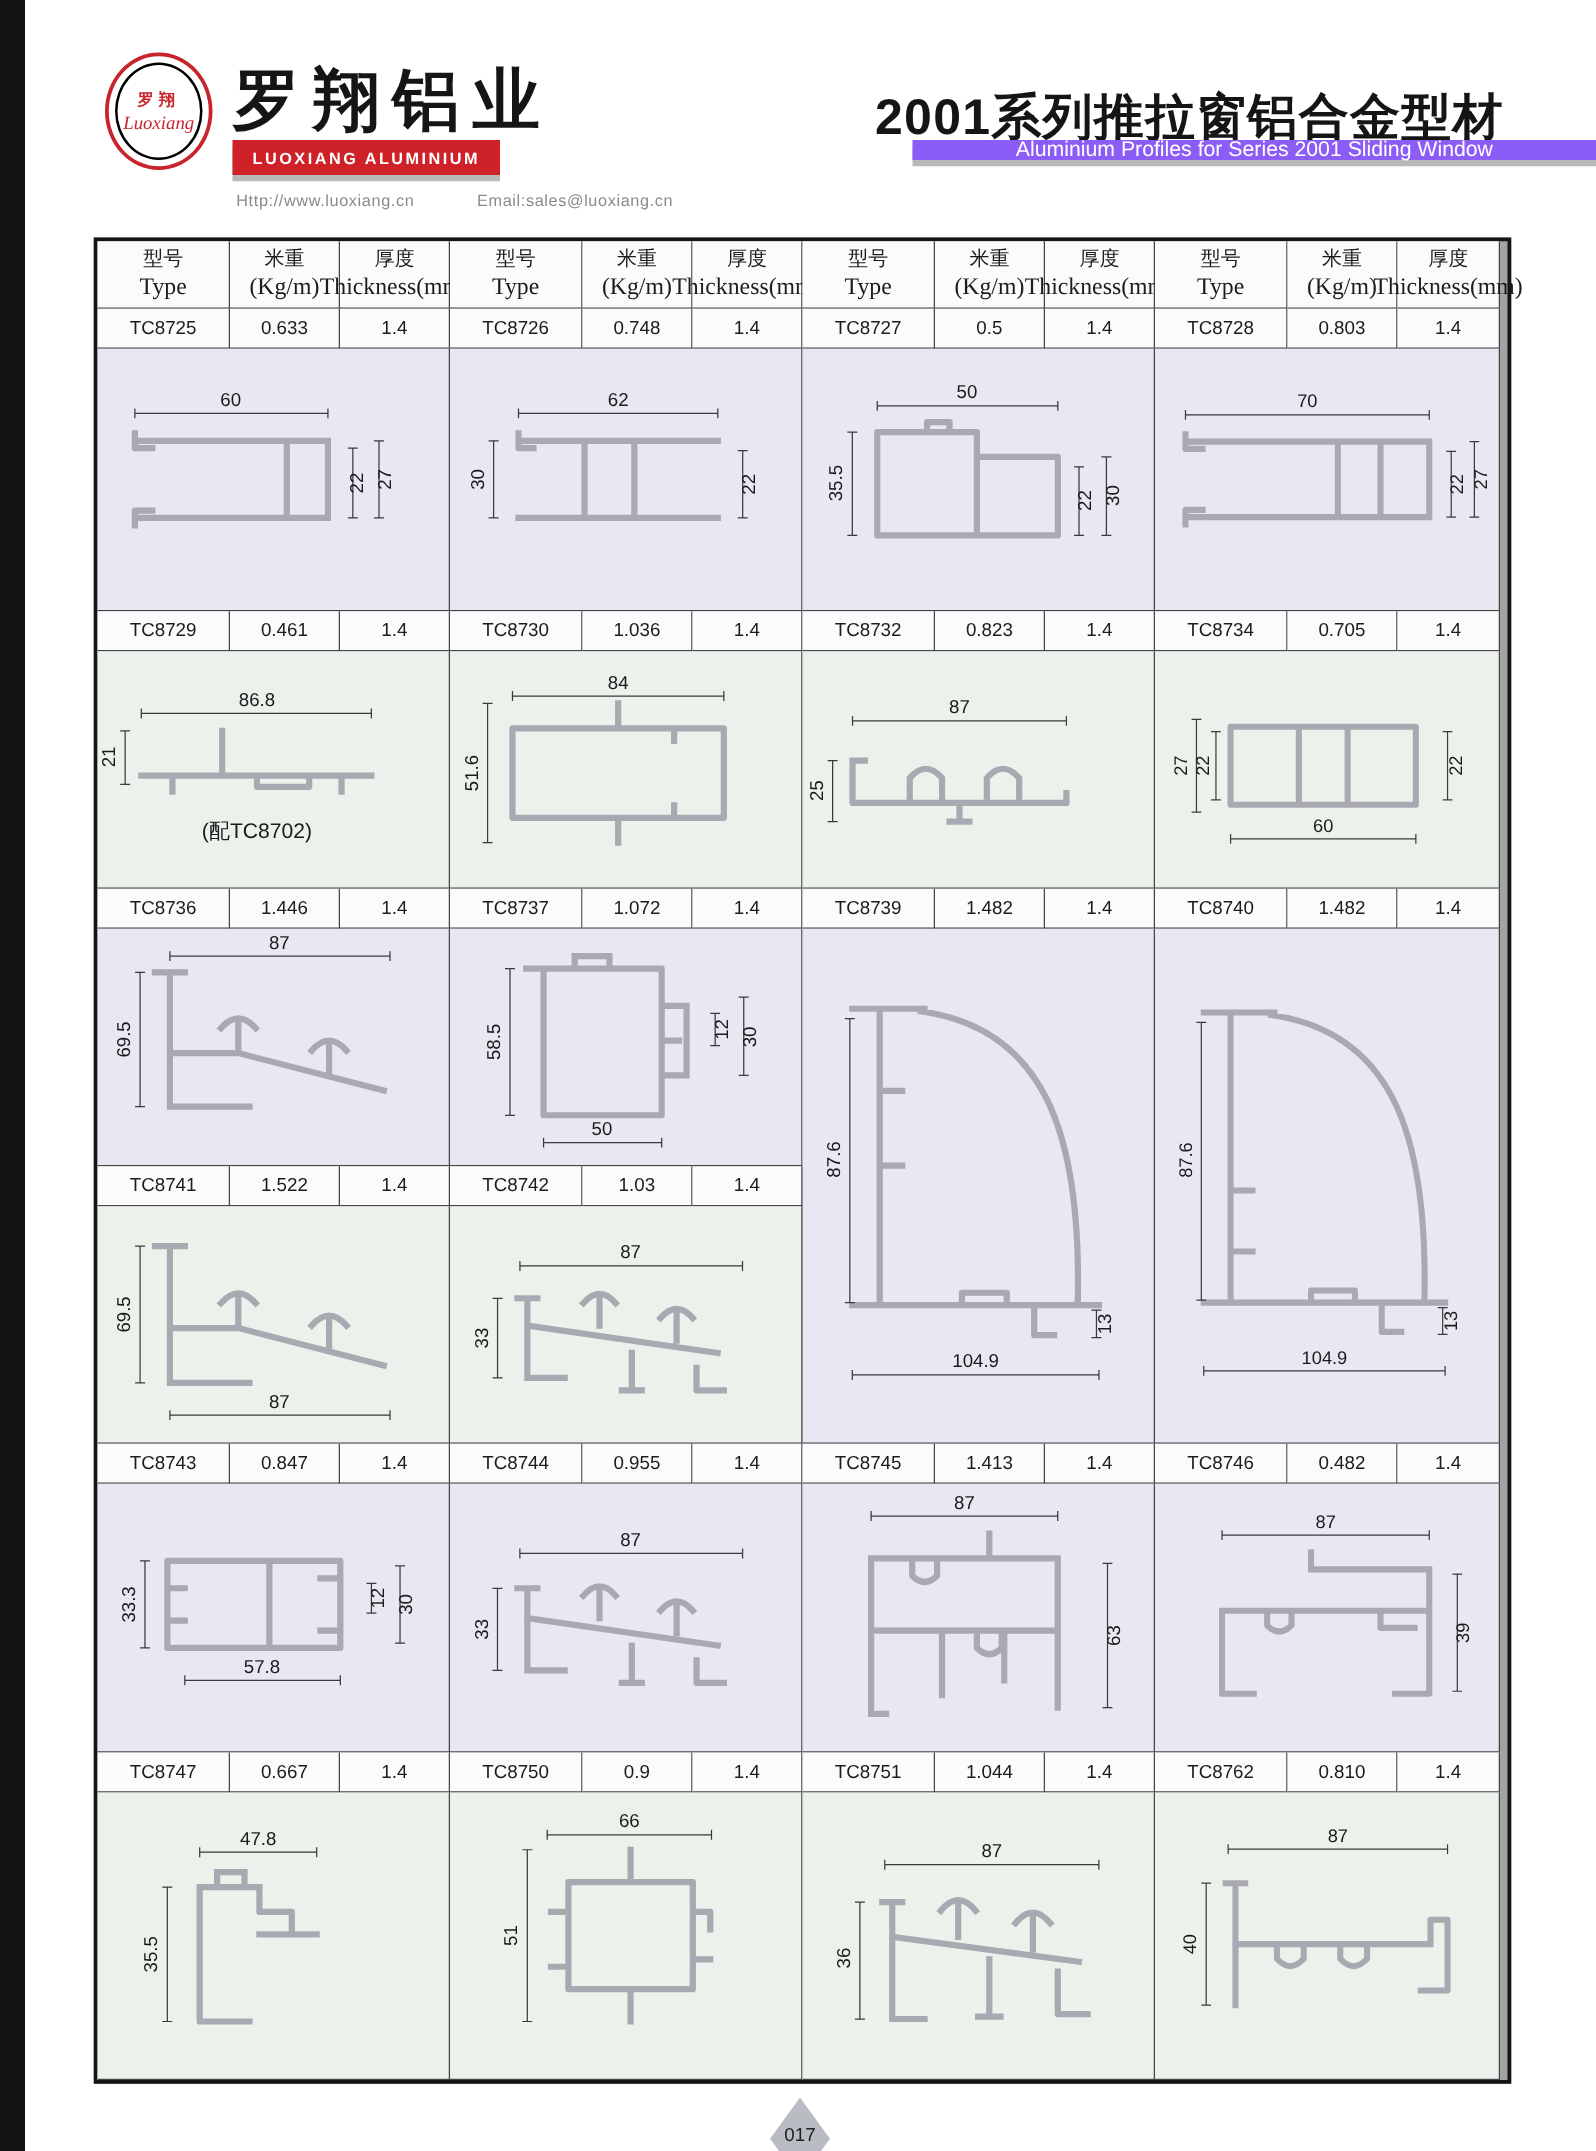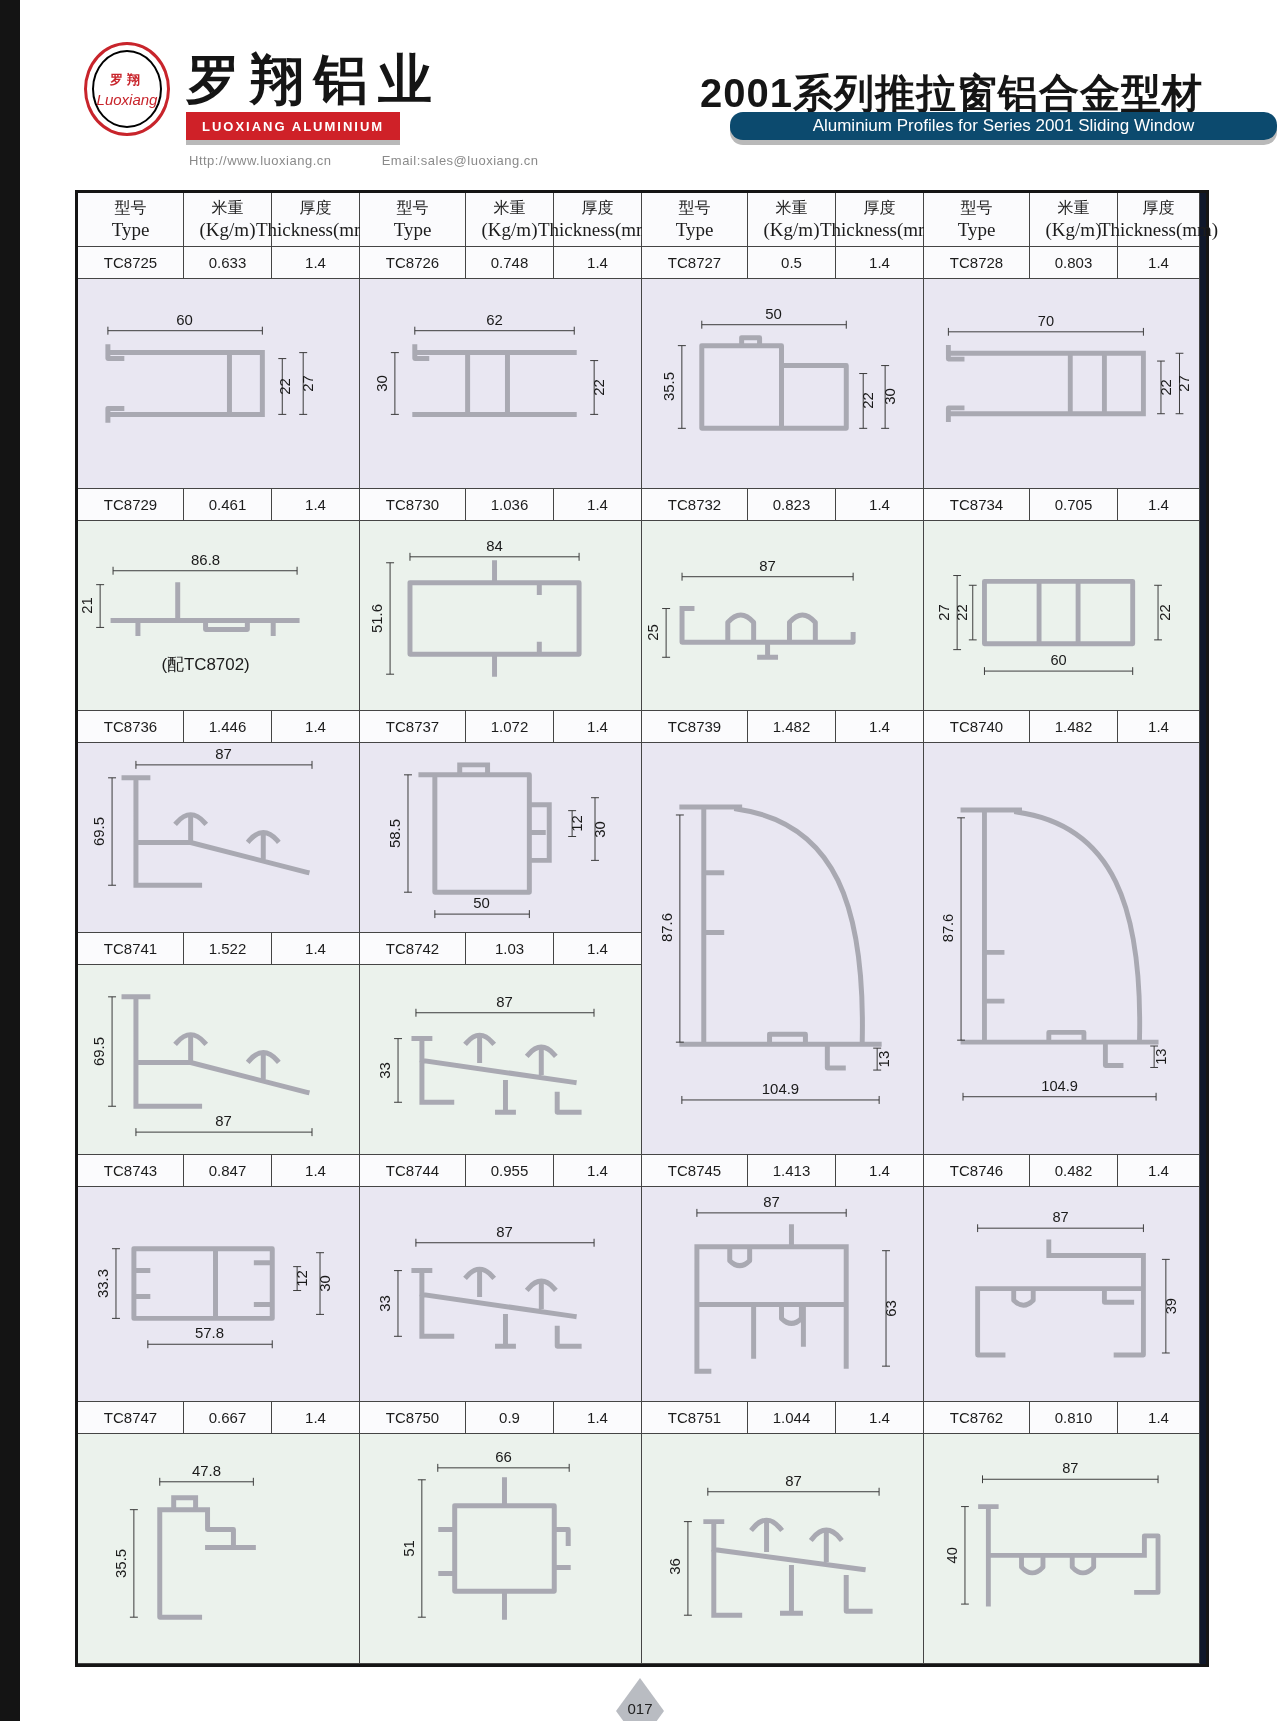--- a/index.html
+++ b/index.html
@@ -5,33 +5,33 @@
   html,body{margin:0;padding:0;}
   body{width:1277px;height:1721px;position:relative;background:#ffffff;overflow:hidden;
        font-family:"Liberation Sans", sans-serif;color:#1c1c1c;}
   .leftbar{position:absolute;left:0;top:0;width:20px;height:1721px;background:#141414;}
   
   .logo{position:absolute;left:84px;top:42px;width:86px;height:94px;border:3px solid #c8242b;
         border-radius:50%;box-sizing:border-box;display:flex;align-items:center;justify-content:center;}
   .logo-inner{width:70px;height:78px;border:2px solid #000000;border-radius:50%;box-sizing:border-box;
         display:flex;flex-direction:column;align-items:center;justify-content:center;}
   .logo-zh{color:#c8242b;font-size:13px;font-weight:bold;letter-spacing:4px;}
-  .logo-en{color:#c8242b;font-size:15px;font-style:italic;font-family:Liberation Sans, sans-serif;margin-top:2px;}
+  .logo-en{color:#c8242b;font-size:15px;font-style:italic;font-family:Liberation Serif, serif;margin-top:2px;}
   .company-zh{position:absolute;left:186px;top:44px;font-size:54px;font-weight:900;letter-spacing:10px;color:#151515;}
   .brandbar{position:absolute;left:186px;top:112px;height:28px;background:#cf2128;color:#fff;
         display:flex;align-items:center;padding:0 16px;font-weight:bold;font-size:13px;letter-spacing:2px;
         box-shadow:0 5px 0 #b9b9b9;}
   .links{position:absolute;left:189px;top:153px;font-size:13px;color:#8a8a8a;letter-spacing:.5px;}
   .links span{margin-right:46px;margin-top:40px;}
   .series-zh{position:absolute;right:74px;top:66px;font-size:40px;font-weight:bold;color:#151515;letter-spacing:1px;}
-  .series-bar{position:absolute;left:730px;right:0;top:112px;height:28px;background:#0c4a6e;color:#fff;
-        display:flex;align-items:center;justify-content:center;font-size:17px;box-shadow:0 5px 0 #b9b9b9;border-radius:13px;}
+  .series-bar{position:absolute;left:730px;right:0;top:112px;height:16px;background:#8b5cf6;color:#fff;
+        display:flex;align-items:center;justify-content:center;font-size:17px;box-shadow:0 5px 0 #b9b9b9;}
   
   .tbl{position:absolute;left:75px;top:190px;width:1128px;border:3px solid #151515;box-sizing:content-box;
-       display:grid;background:#0f172a;
+       display:grid;background:#a3a3a3;
        grid-template-columns:106px 88px 88px 106px 88px 88px 106px 88px 88px 106px 88px 82px;
        grid-template-rows:54px 32px 210px 32px 190px 32px 190px 32px 190px 32px 215px 32px 230px;}
   .c{border-right:1px solid #454545;border-bottom:1px solid #454545;box-sizing:border-box;
      display:flex;align-items:center;justify-content:center;background:#fbfbfd;}
   .hc{flex-direction:column;line-height:1.25;}
   .hc .zh{font-size:16px;}
   .hc .en{font-size:19px;font-family:Liberation Serif, serif;}
   .dc{font-size:15px;}
   .draw{display:block;padding:0;}
   .draw svg{width:100%;height:100%;display:block;}

